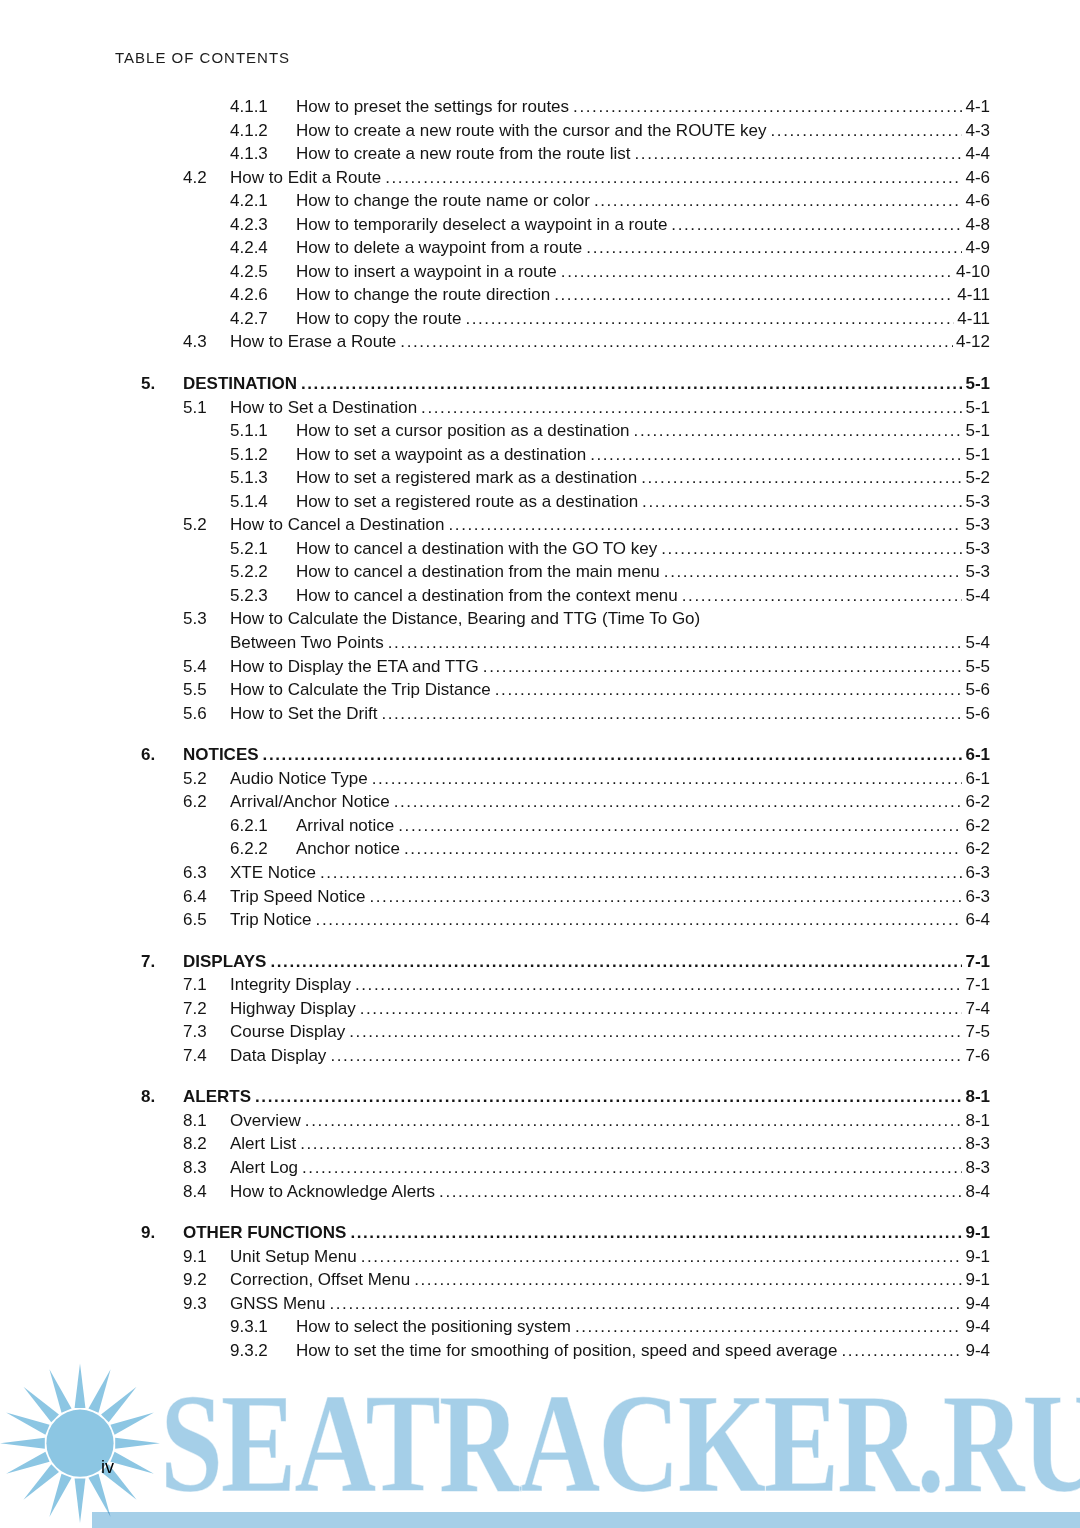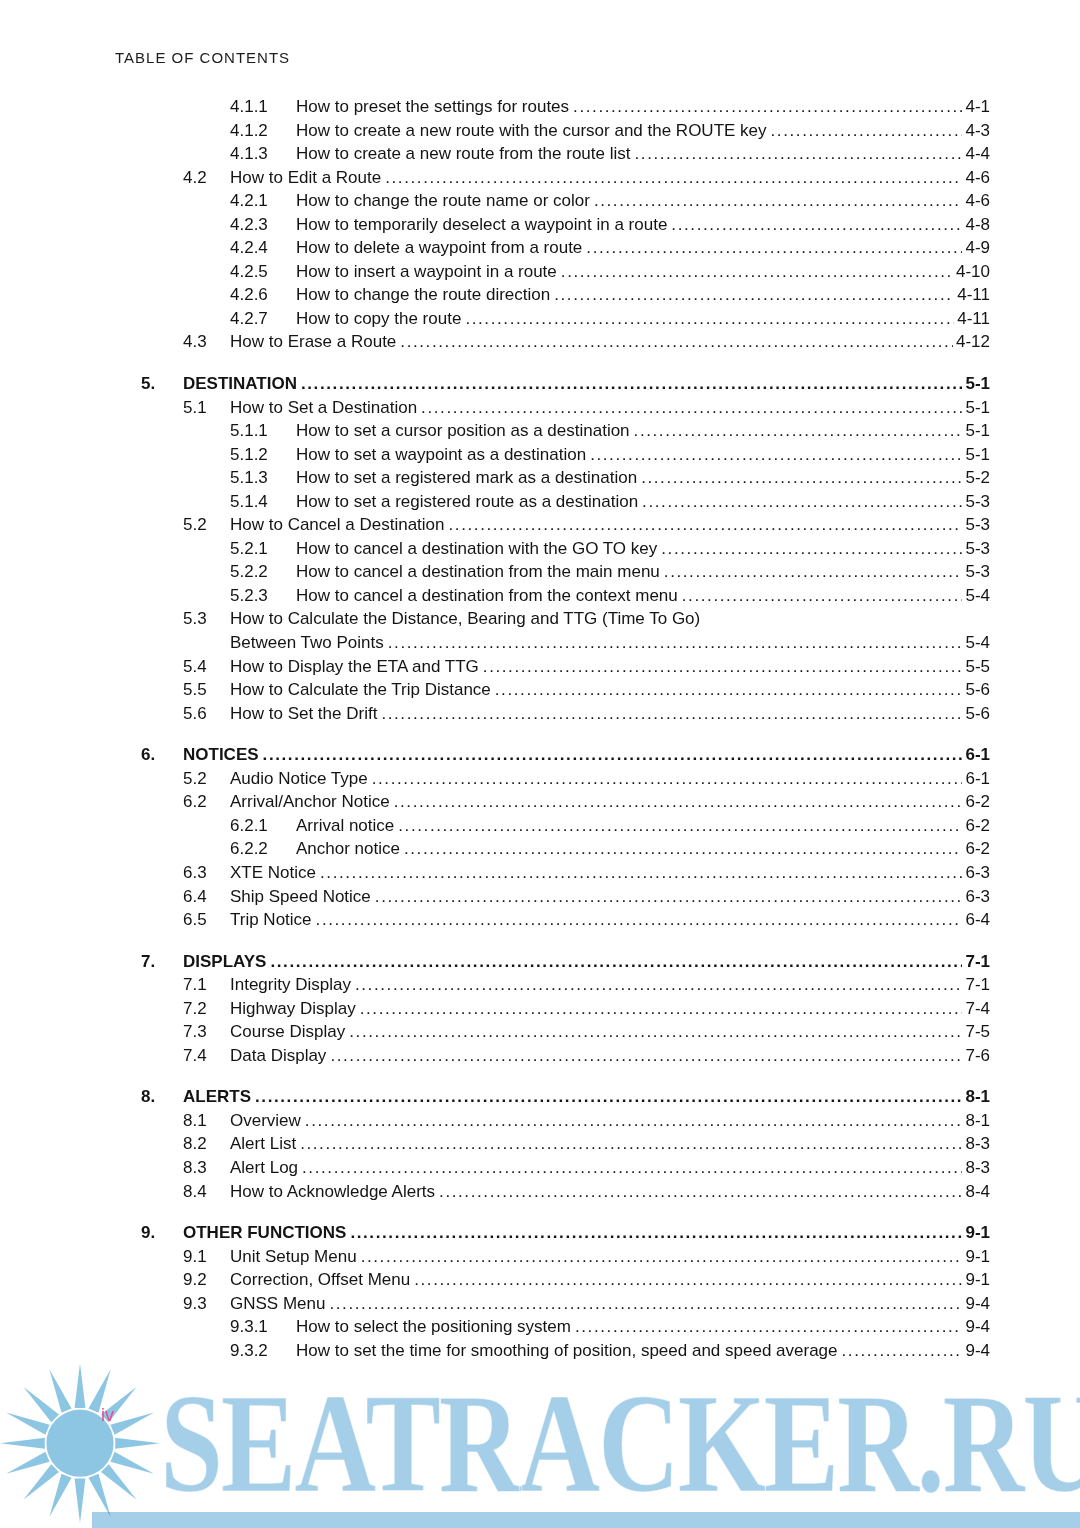--- a/index.html
+++ b/index.html
@@ -40,22 +40,22 @@
     margin: 0 3px 0 4px; white-space: nowrap;
   }
   .leader::after {
     content: "..................................................................................................................................................................";
     letter-spacing: 1.6px;
   }
   .toc-row.no-leader .leader, .toc-row.no-leader .page-num { visibility: hidden; }
   .page-num { flex: none; }
 
   .footer-page-number {
-    position: absolute; left: 101px; top: 1405px;
-    font-size: 18px; color: #ec4899; z-index: 4;
+    position: absolute; left: 101px; top: 1457px;
+    font-size: 18px; color: #000000; z-index: 4;
   }
 
   .watermark {
     position: absolute; left: 160px; top: 1372px;
     font-family: "Liberation Serif", serif;
     font-weight: bold;
     font-size: 142px; line-height: 1; letter-spacing: -3px;
     z-index: 3;
     transform: scale(0.80, 1.0);
     transform-origin: left top;
@@ -264,21 +264,21 @@
     <span class="page-num">6-2</span>
   </div>
       <div class="toc-row level-2">
     <span class="num">6.3</span>
     <span class="title">XTE Notice</span>
     <span class="leader"></span>
     <span class="page-num">6-3</span>
   </div>
       <div class="toc-row level-2">
     <span class="num">6.4</span>
-    <span class="title">Ship Speed Notice</span>
+    <span class="title">Trip Speed Notice</span>
     <span class="leader"></span>
     <span class="page-num">6-3</span>
   </div>
       <div class="toc-row level-2">
     <span class="num">6.5</span>
     <span class="title">Trip Notice</span>
     <span class="leader"></span>
     <span class="page-num">6-4</span>
   </div>
       <div class="toc-row level-1 gap">

